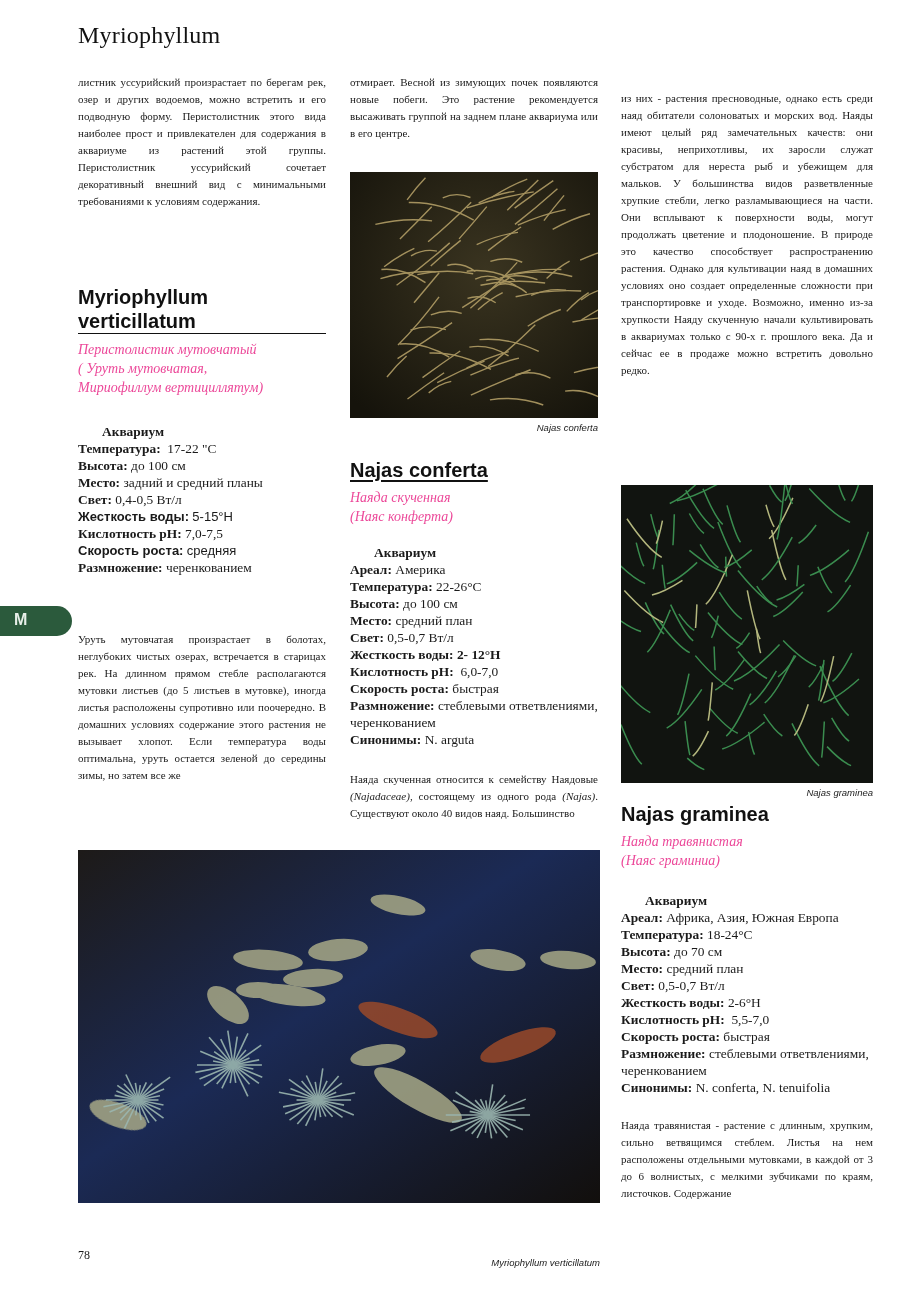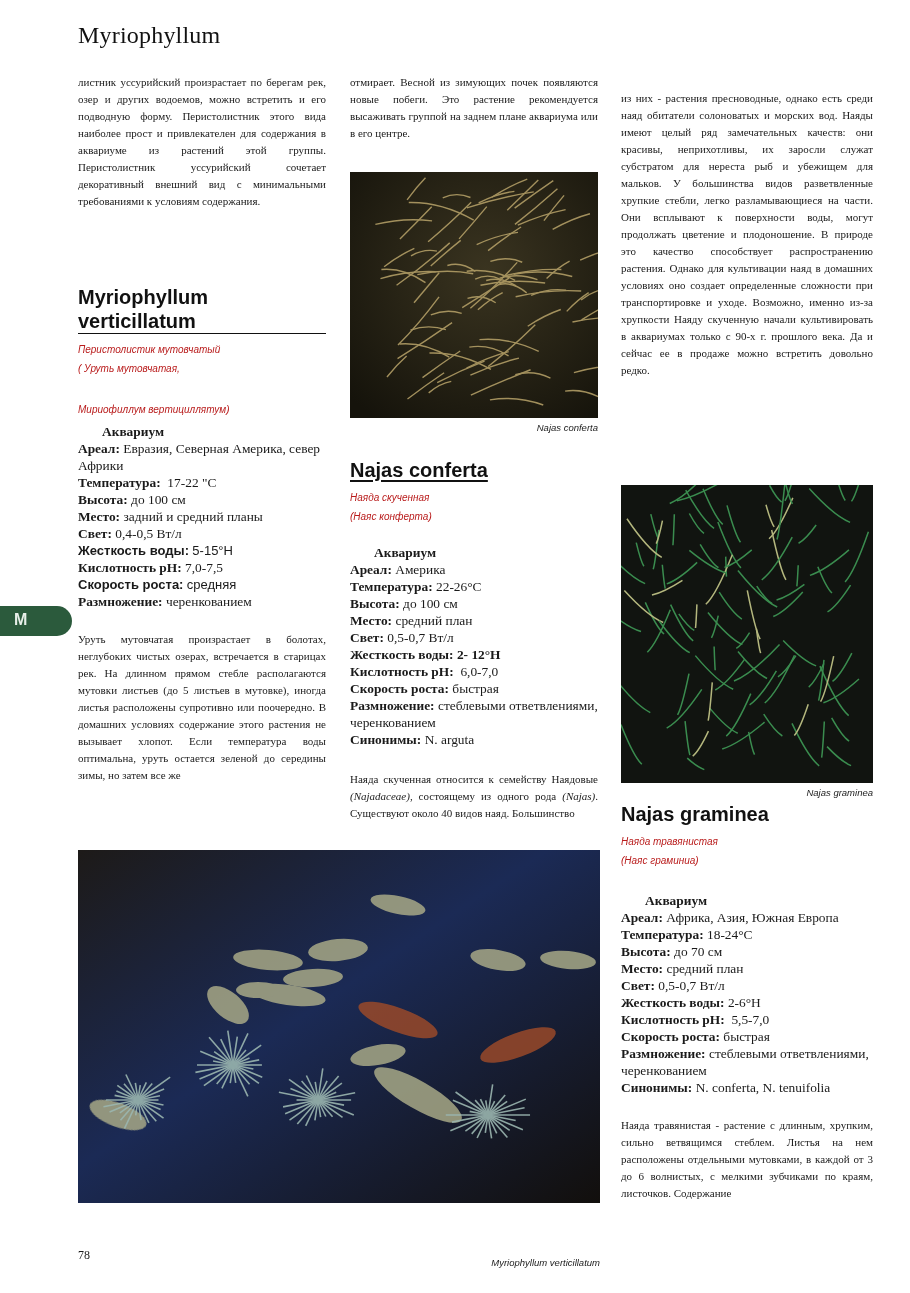--- a/index.html
+++ b/index.html
@@ -11,21 +11,21 @@
 
   .col { position: absolute; font-size: 11px; line-height: 17px; }
   .col p { margin: 0; text-align: justify; }
   .col1 { left: 78px; width: 248px; }
   .col2 { left: 350px; width: 248px; }
   .col3 { left: 621px; width: 252px; }
 
   .species-title { font-family: "Liberation Sans", "DejaVu Sans", sans-serif; font-weight: bold; font-size: 20px; line-height: 24px; color: #111; }
   .species-title.ruled { border-bottom: 1.5px solid #111; padding-bottom: 0; }
   .title-underline { text-decoration: underline; text-decoration-thickness: 1.5px; text-underline-offset: 3px; }
-  .species-sub { font-family: Liberation Sans, sans-serif; font-style: italic; font-size: 10px; line-height: 19px; margin-top: 6px; color: #b91c1c; }
+  .species-sub { font-family: Liberation Serif, serif; font-style: italic; font-size: 14px; line-height: 19px; margin-top: 6px; color: #ec4899; }
 
   .props { font-size: 13.4px; line-height: 17px; }
   .props .row { margin: 0; }
   .props .lbl { font-weight: bold; }
   .props .head { font-weight: bold; margin-left: 24px; }
   .props .sanslbl { font-family: "Liberation Sans", "DejaVu Sans", sans-serif; font-weight: bold; font-size: 13px; }
   .props .sansval { font-family: "Liberation Sans", "DejaVu Sans", sans-serif; font-size: 13px; }
 
   .caption { font-family: "Liberation Sans", "DejaVu Sans", sans-serif; font-style: italic; font-size: 9.5px; text-align: right; color: #222; }
 
@@ -48,27 +48,26 @@
 </div>
 
 <div class="abs" style="left:78px; top:285px; width:248px;">
   <div class="species-title ruled">
     <div>Myriophyllum</div>
     <div>verticillatum</div>
   </div>
   <div class="species-sub">
     <div>Перистолистик мутовчатый</div>
     <div>( Уруть мутовчатая,</div>
-    <div style="white-space:nowrap;margin-top:22px;">Мириофиллум вертициллятум)</div>
+    <div style="white-space:nowrap;">Мириофиллум вертициллятум)</div>
   </div>
 </div>
 
 <div class="abs props serif" style="left:78px; top:423px; width:248px;">
   <div class="row head">Аквариум</div>
-  <div class="row"><span class="lbl">Ареал:</span> <span>Евразия, Северная Америка, север Африки</span></div>
   <div class="row"><span class="lbl">Температура:</span>&nbsp; <span>17-22 "С</span></div>
   <div class="row"><span class="lbl">Высота:</span> <span>до 100 см</span></div>
   <div class="row"><span class="lbl">Место:</span> <span>задний и средний планы</span></div>
   <div class="row"><span class="lbl">Свет:</span> <span>0,4-0,5 Вт/л</span></div>
   <div class="row"><span class="sanslbl">Жесткость воды:</span> <span class="sansval">5-15°Н</span></div>
   <div class="row"><span class="lbl">Кислотность pH:</span> <span>7,0-7,5</span></div>
   <div class="row"><span class="sanslbl">Скорость роста:</span> <span class="sansval">средняя</span></div>
   <div class="row"><span class="lbl">Размножение:</span> <span>черенкованием</span></div>
 </div>
 

